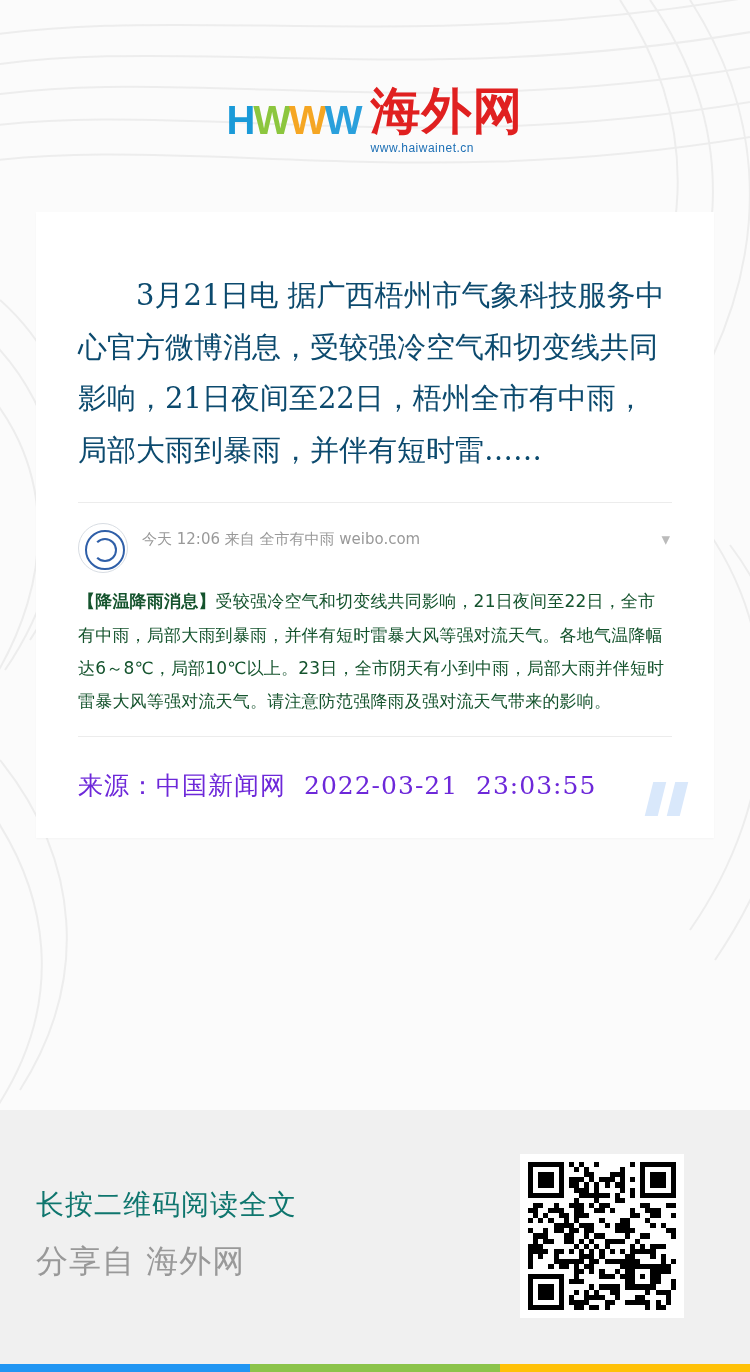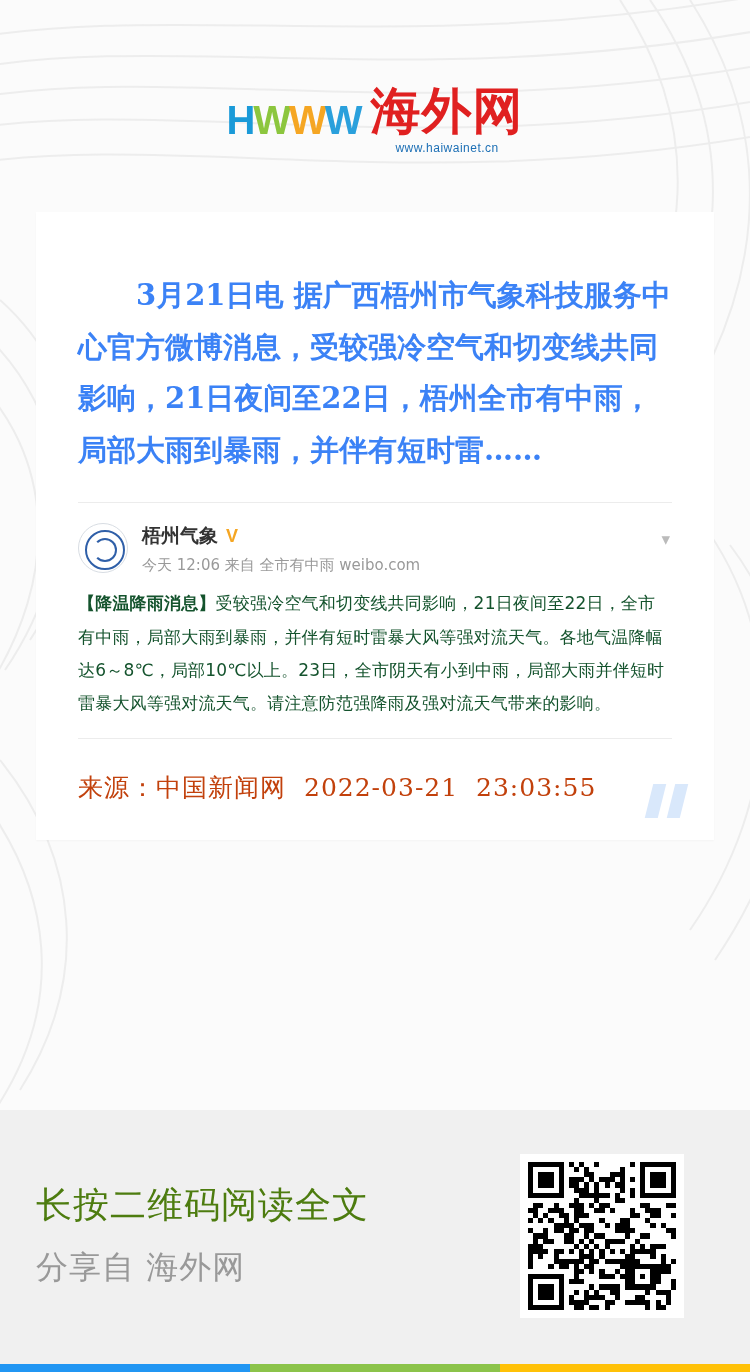--- a/index.html
+++ b/index.html
@@ -59,21 +59,21 @@
     vertical-align: middle;
   }
   .logo-hww .l1 { color: #1a9ad8; }
   .logo-hww .l2 { color: #8cc63e; }
   .logo-hww .l3 { color: #f5a623; }
   .logo-hww .l4 { color: #2aa0dc; }
   .logo-cn {
     display: inline-block;
     vertical-align: middle;
     margin-left: 10px;
-    text-align: center;
+    text-align: left;
   }
   .logo-cn-main {
     font-family: "DejaVu Sans", sans-serif;
     font-weight: 700;
     font-size: 50px;
     color: #e02020;
     letter-spacing: 1px;
     line-height: 1;
   }
   .logo-cn-url {
@@ -103,24 +103,23 @@
     line-height: 1.42;
     color: #111111;
     letter-spacing: 0px;
     margin: 0 0 34px 0;
   }
 
   .article-body {
     font-family: "DejaVu Serif", serif;
     font-size: 29px;
     line-height: 1.78;
-    color: #3b82f6;
+    color: #0c4a6e;
     text-indent: 2em;
     margin: 0 0 26px 0;
-    font-weight: bold;
   }
 
   
   .weibo-card {
     border-top: 1px solid #ececec;
     border-bottom: 1px solid #ececec;
     padding: 20px 0 18px 0;
     margin: 0 0 0 0;
     position: relative;
   }
@@ -195,21 +194,21 @@
     line-height: 1.95;
     color: #14532d;
     margin-top: 12px;
     letter-spacing: 0.2px;
   }
   .weibo-text .hl { font-weight: 700; }
 
   .source-line {
     font-family: "DejaVu Serif", serif;
     font-size: 25px;
-    color: #c2410c;
+    color: #6d28d9;
     padding: 32px 0 36px 0;
     letter-spacing: 1px;
   }
   .source-line .sep { display: inline-block; width: 18px; }
 
   
   .quote-mark {
     position: absolute;
     right: 30px;
     bottom: 22px;
@@ -235,22 +234,22 @@
     box-sizing: border-box;
     display: flex;
     align-items: center;
     justify-content: space-between;
   }
   .footer-left {
     padding-bottom: 12px;
   }
   .footer-title {
     font-family: "DejaVu Sans", sans-serif;
-    font-size: 36px;
-    color: #4d7c0f;
+    font-size: 28px;
+    color: #0f766e;
     letter-spacing: 1px;
     margin-bottom: 16px;
   }
   .footer-sub {
     font-family: "DejaVu Sans", sans-serif;
     font-size: 32px;
     color: #999999;
     letter-spacing: 1px;
   }
   .qr {
@@ -320,24 +319,20 @@
 
     <p class="article-body">3月21日电 据广西梧州市气象科技服务中心官方微博消息，受较强冷空气和切变线共同影响，21日夜间至22日，梧州全市有中雨，局部大雨到暴雨，并伴有短时雷……</p>
 
     <div class="weibo-card">
       <div class="weibo-head">
         <div class="weibo-avatar">
           <span class="ring"></span>
           <span class="inner"></span>
         </div>
         <div class="weibo-meta">
-          <div class="weibo-name-row">
-            <span class="weibo-name">梧州气象</span>
-            <span class="weibo-verified">V</span>
-          </div>
           <div class="weibo-time"><span>今天 12:06</span> <span>来自 全市有中雨 weibo.com</span></div>
         </div>
         <span class="weibo-chevron">▾</span>
       </div>
       <div class="weibo-text"><span class="hl">【降温降雨消息】</span><span>受较强冷空气和切变线共同影响，21日夜间至22日，全市有中雨，局部大雨到暴雨，并伴有短时雷暴大风等强对流天气。各地气温降幅达6～8℃，局部10℃以上。23日，全市阴天有小到中雨，局部大雨并伴短时雷暴大风等强对流天气。请注意防范强降雨及强对流天气带来的影响。</span></div>
     </div>
 
     <div class="source-line"><span>来源：</span><span>中国新闻网</span><span class="sep"></span><span>2022-03-21</span>&nbsp;&nbsp;<span>23:03:55</span></div>
 
     <div class="quote-mark">

